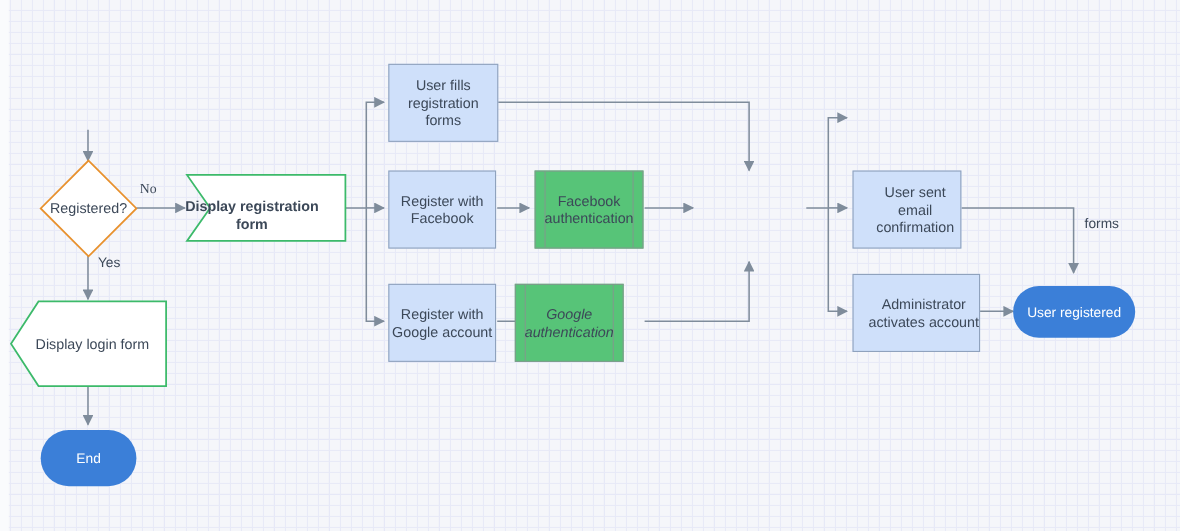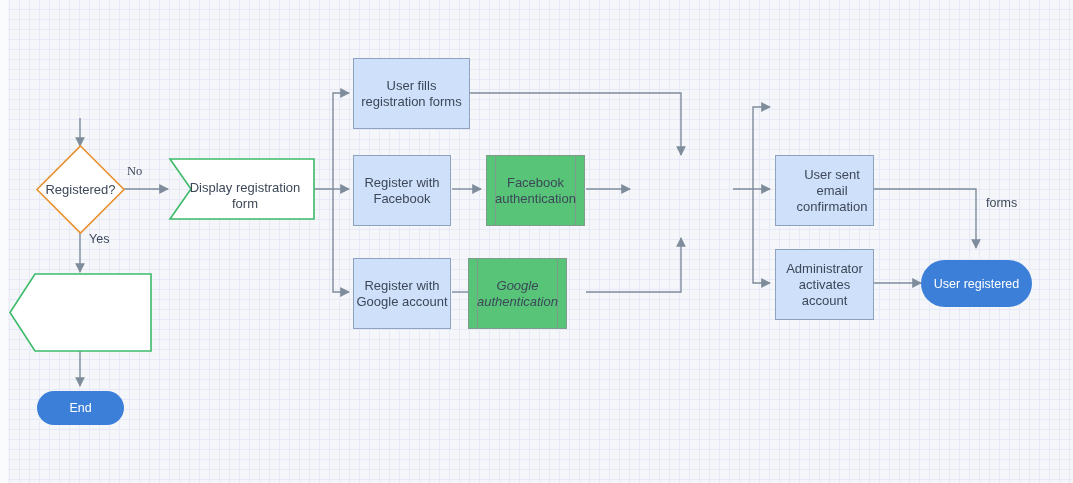--- a/index.html
+++ b/index.html
@@ -142,30 +142,33 @@
 
   <svg class="shape-svg" style="left:9px; top:273px; width:143px; height:79px;" viewBox="0 0 143 79">
     <polygon points="26,1 142,1 142,78 26,78 1,39.5" fill="#ffffff" stroke="#3cba6a" stroke-width="1.6"></polygon>
   </svg>
 
 
   <div class="node" style="left:36px; top:145px; width:89px; height:89px;">
     <span>Registered?</span>
   </div>
 
-  <div class="node" style="left:180px; top:158px; width:130px; height:75px;">
+  <div class="node" style="left:164px; top:158px; width:130px; height:75px;font-weight:bold;">
     <span>Display registration form</span>
   </div>
 
-
-  <div class="node terminator" style="left:37px; top:391px; width:87px; height:34px;">
+  <div class="node" style="left:22px; top:273px; width:124px; height:79px;">
+    <span>Display login form</span>
+  </div>
+
+  <div class="node terminator" style="left:37px; top:391px; width:87px; height:51px;">
     <span>End</span>
   </div>
 
-  <div class="node process-blue" style="left:353px; top:58px; width:117px; height:71px;">
+  <div class="node process-blue" style="left:353px; top:58px; width:100px; height:71px;">
     <span>User fills
 registration forms</span>
   </div>
 
   <div class="node process-blue" style="left:353px; top:155px; width:98px; height:71px;">
     <span>Register with
 Facebook</span>
   </div>
 
   <div class="node process-blue" style="left:353px; top:258px; width:98px; height:71px;">
@@ -187,21 +190,21 @@
 authentication</span>
   </div>
 
 
 
   <div class="node process-blue" style="left:775px; top:155px; width:99px; height:71px;padding-left:15px;">
     <span>User sent email
 confirmation</span>
   </div>
 
-  <div class="node process-blue" style="left:775px; top:249px; width:99px; height:71px;justify-content:flex-end;">
+  <div class="node process-blue" style="left:775px; top:249px; width:116px; height:71px;justify-content:flex-end;">
     <span>Administrator
 activates account</span>
   </div>
 
   <div class="node terminator" style="left:921px; top:260px; width:111px; height:47px;">
     <span>User registered</span>
   </div>
 
   <div class="edge-label" style="left:127px; top:164px;font-family:Liberation Serif, serif;">No</div>
   <div class="edge-label" style="left:89px; top:232px;text-align:right;">Yes</div>

